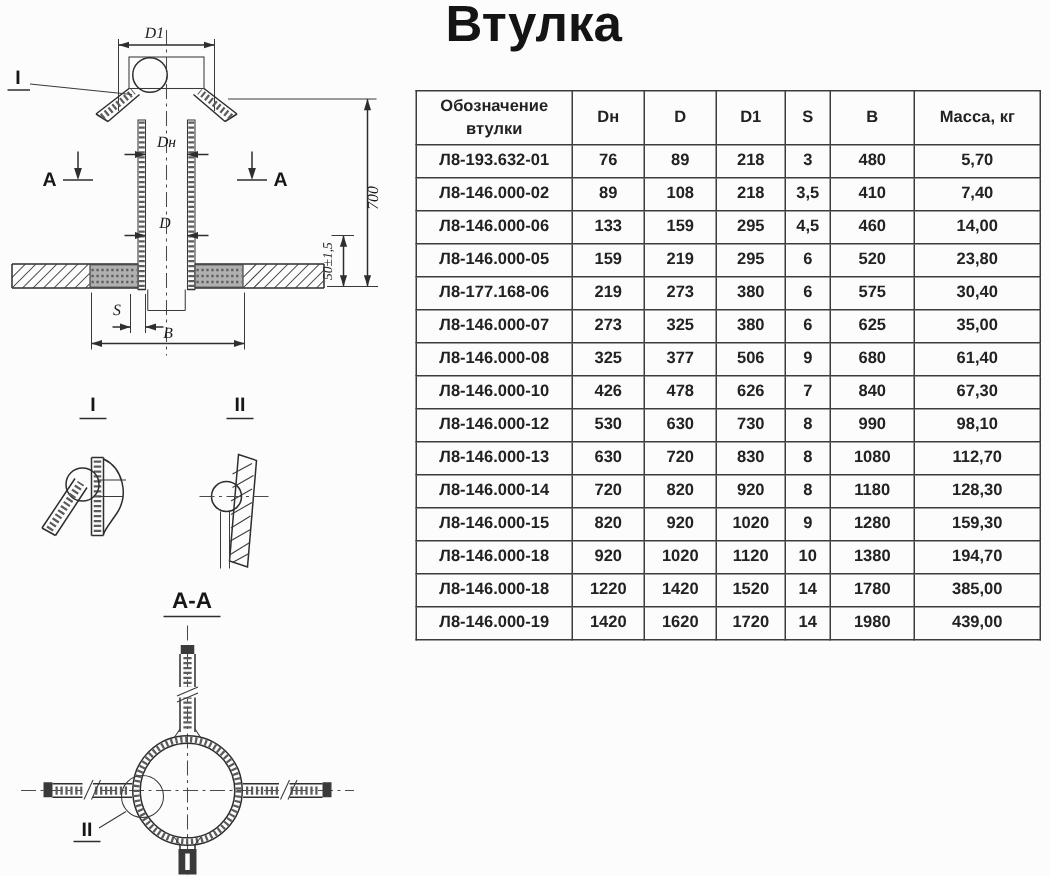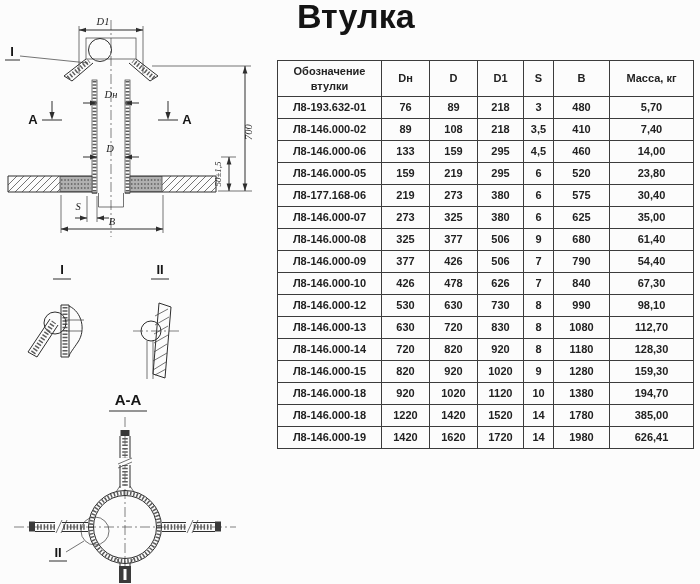--- a/index.html
+++ b/index.html
@@ -346,29 +346,20 @@
         <tr>
           <td>Л8-146.000-08</td>
           <td>325</td>
           <td>377</td>
           <td>506</td>
           <td>9</td>
           <td>680</td>
           <td>61,40</td>
         </tr>
         <tr>
-          <td>Л8-146.000-09</td>
-          <td>377</td>
-          <td>426</td>
-          <td>506</td>
-          <td>7</td>
-          <td>790</td>
-          <td>54,40</td>
-        </tr>
-        <tr>
           <td>Л8-146.000-10</td>
           <td>426</td>
           <td>478</td>
           <td>626</td>
           <td>7</td>
           <td>840</td>
           <td>67,30</td>
         </tr>
         <tr>
           <td>Л8-146.000-12</td>
@@ -424,18 +415,18 @@
           <td>1780</td>
           <td>385,00</td>
         </tr>
         <tr>
           <td>Л8-146.000-19</td>
           <td>1420</td>
           <td>1620</td>
           <td>1720</td>
           <td>14</td>
           <td>1980</td>
-          <td>626,41</td>
+          <td>439,00</td>
         </tr>
       </tbody>
   </table>
 
 </div>
 
 </body></html>

